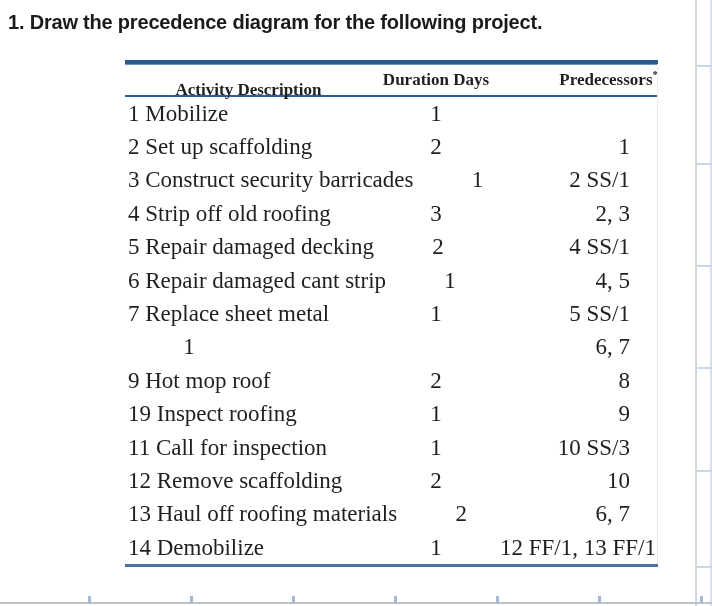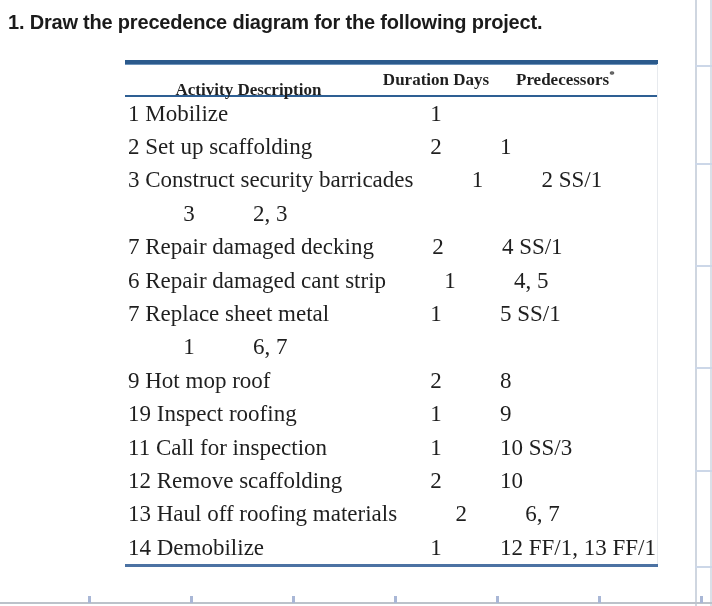--- a/index.html
+++ b/index.html
@@ -61,21 +61,21 @@
     font-size: 17px;
   }
   .trow {
     display: flex;
     height: 33.4px;
     align-items: center;
     font-size: 23px;
   }
   .c-activity { flex: 0 0 247px; text-align: left;  padding-left: 3px; box-sizing: border-box; white-space: nowrap; }
   .c-duration { flex: 0 0 128px; text-align: center; box-sizing: border-box; white-space: nowrap; }
-  .c-pred     { flex: 1 1 auto;  text-align: left; box-sizing: border-box; white-space: nowrap; }
+  .c-pred     { flex: 1 1 auto;  text-align: right; box-sizing: border-box; white-space: nowrap; }
   .thead-row .c-activity { text-align: center; padding-left: 0; margin-top: 20px; }
   .thead-row .c-pred     { padding-left: 16px; }
   .trow .c-pred          { padding-right: 28px; }
   .pred-note {
     font-size: 11px;
     vertical-align: super;
     line-height: 0;
   }
 
   
@@ -144,26 +144,27 @@
       <div class="c-pred">1</div>
     </div>
 
     <div class="trow">
       <div class="c-activity">3 Construct security barricades</div>
       <div class="c-duration">1</div>
       <div class="c-pred">2 SS/1</div>
     </div>
 
     <div class="trow">
+      <div class="c-activity">4 Strip off old roofing</div>
       <div class="c-duration">3</div>
       <div class="c-pred">2, 3</div>
     </div>
 
     <div class="trow">
-      <div class="c-activity">7 Repair damaged decking</div>
+      <div class="c-activity">5 Repair damaged decking</div>
       <div class="c-duration">2</div>
       <div class="c-pred">4 SS/1</div>
     </div>
 
     <div class="trow">
       <div class="c-activity">6 Repair damaged cant strip</div>
       <div class="c-duration">1</div>
       <div class="c-pred">4, 5</div>
     </div>
 

